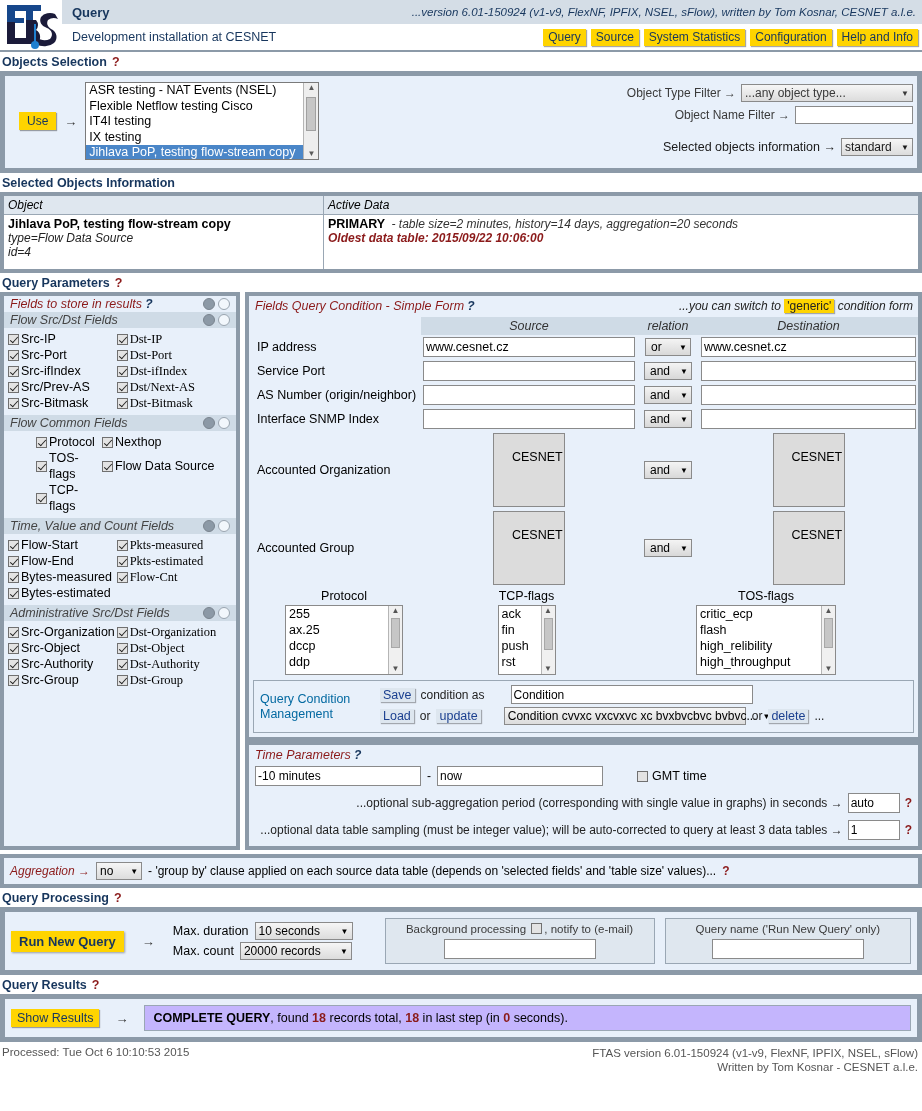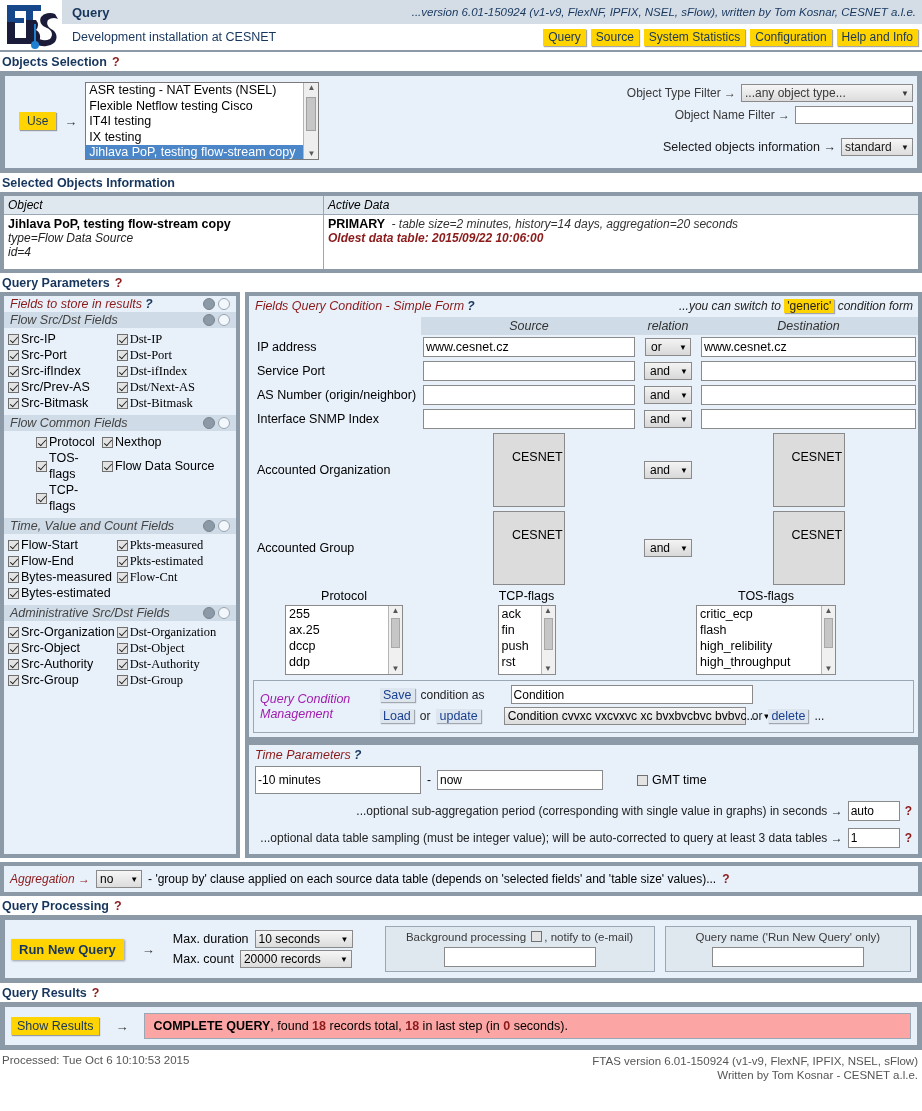--- a/index.html
+++ b/index.html
@@ -332,21 +332,21 @@
 
   
   .qcm {
     border: 1px solid #9aa7b4;
     background: #e8f0fa;
     margin: 5px 4px 0 4px;
     display: flex;
     padding: 4px 6px;
     align-items: center;
   }
-  .qcm-title { font-style: italic; color: #a21caf; font-size: 12.5px; width: 120px; line-height: 15px; }
+  .qcm-title { color: #0369a1; font-size: 12.5px; width: 120px; line-height: 15px; }
   .qcm-body { flex: 1; }
   .qcm-row { display: flex; align-items: center; gap: 6px; margin-bottom: 3px; }
   .lnk {
     color: #1a3f8f;
     background: #dde6ef;
     box-shadow: 1px 1px 1px rgba(0,0,0,.3);
     padding: 0 3px;
     font-size: 12.5px;
     cursor: pointer;
   }
@@ -410,21 +410,21 @@
   .showbtn {
     background: #ffd400; color: #17365d;
     font-size: 12.5px;
     padding: 2px 6px;
     box-shadow: 1px 1px 1px rgba(0,0,0,.35);
     cursor: pointer;
   }
   .res-text {
     flex: 1;
     border: 1px solid #9aa7b4;
-    background: #fca5a5;
+    background: #c4b5fd;
     padding: 5px 8px;
     font-size: 12.5px;
   }
   .res-text b { font-weight: bold; }
   .num { color: #8b1a1a; font-weight: bold; }
 
   
   .footer {
     display: flex;
     padding: 4px 4px 0 2px;
@@ -958,21 +958,21 @@
             </div>
           </div>
         </div>
       </div>
 
       <div class="tp">
         <div class="tp-title">
           <span>Time Parameters</span><span class="q">?</span>
         </div>
         <div class="tp-row1">
-          <input class="txtbox" style="width: 166px; height: 28px;" value="-10 minutes">
+          <input class="txtbox" style="width: 166px; height: 20px;" value="-10 minutes">
           <span>-</span>
           <input class="txtbox" style="width: 166px; height: 20px;" value="now">
           <span style="display:inline-flex;align-items:center;margin-left:8px;font-size:12.5px;padding-left:20px;">
             <i class="cb" style="margin-right:4px;"></i>
             <span>GMT time</span>
           </span>
         </div>
         <div class="tp-note">
           <span>...optional sub-aggregation period (corresponding with single value in graphs) in seconds →</span>
           <input class="txtbox" style="width: 52px; height: 20px;" value="auto">

